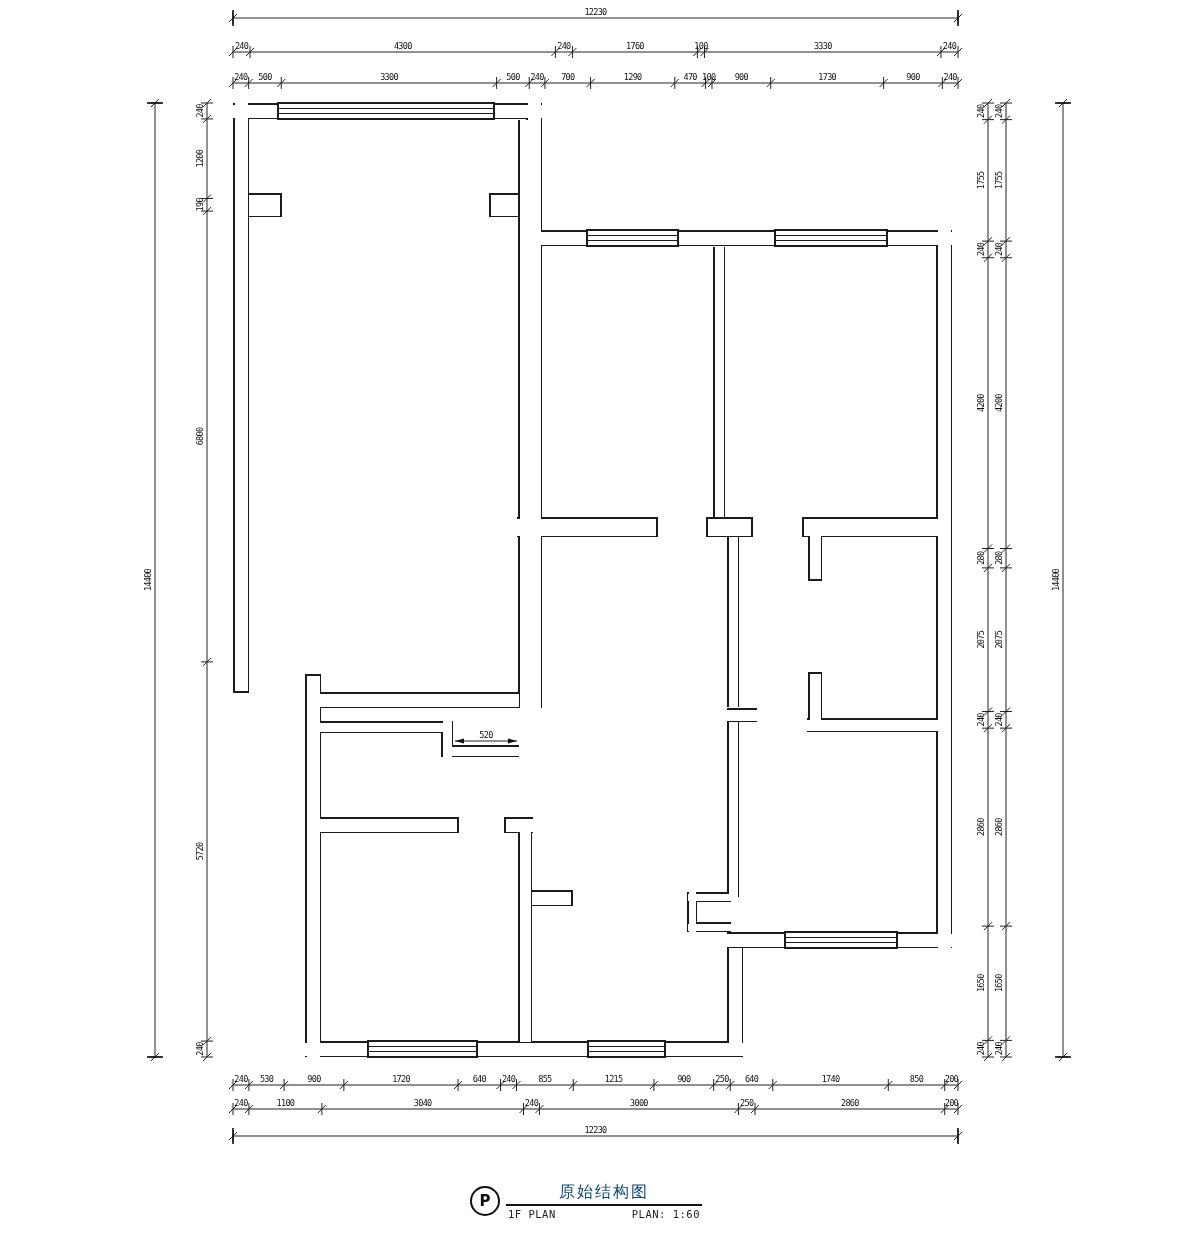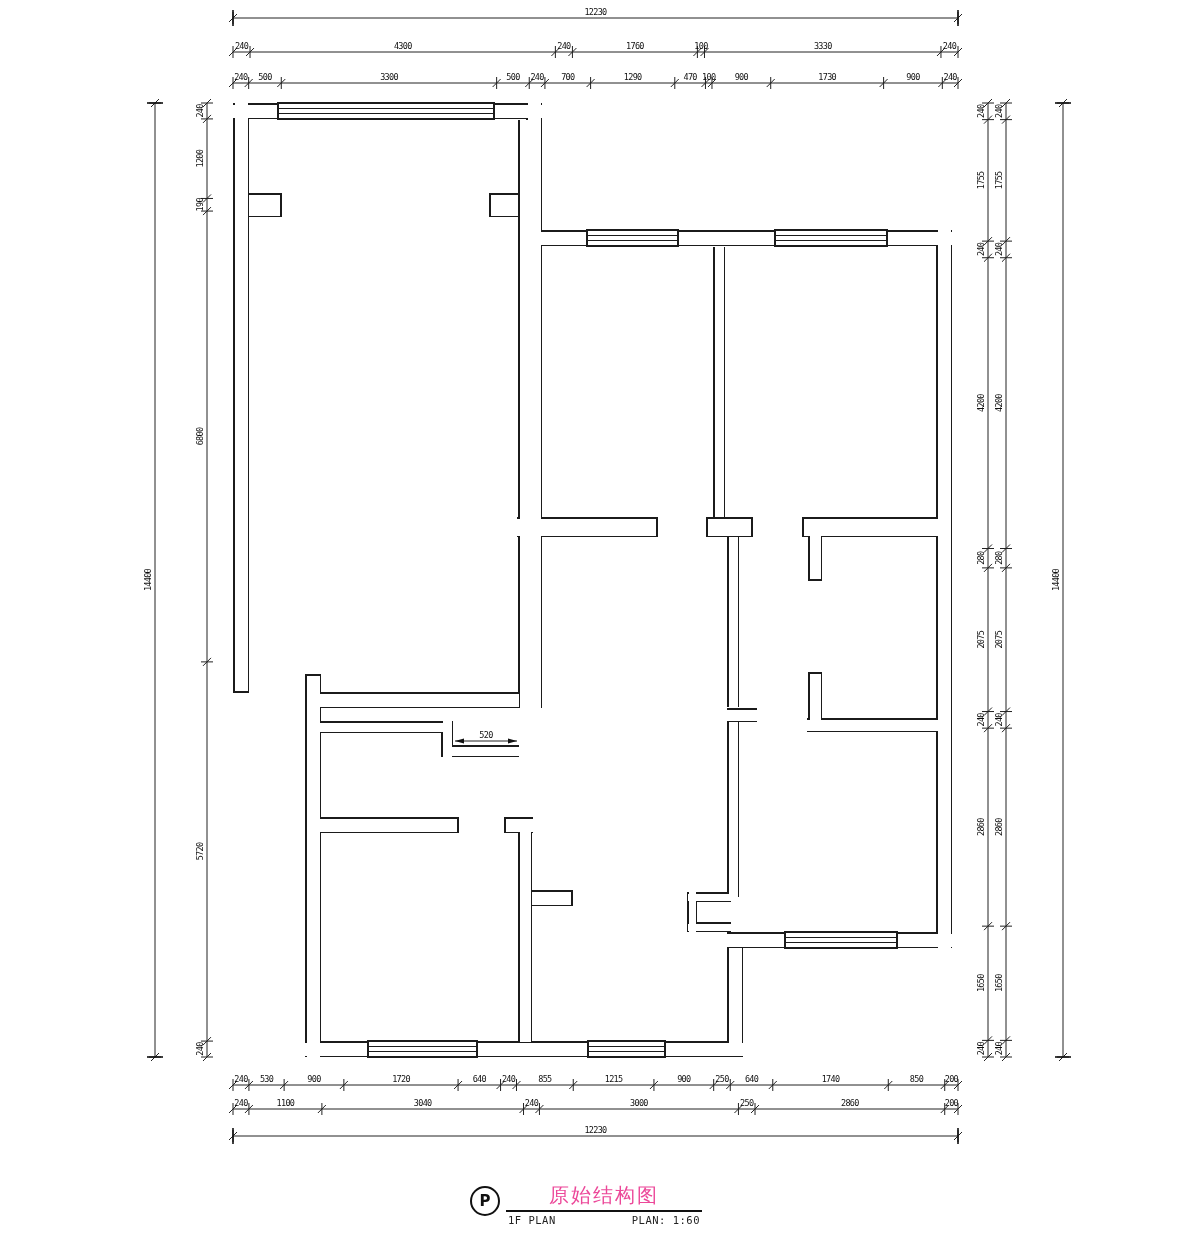--- a/index.html
+++ b/index.html
@@ -16,21 +16,21 @@
   .lbl{font-family:"DejaVu Sans Mono","Liberation Mono",monospace;font-size:8.5px;
        fill:#111111;text-anchor:middle;letter-spacing:-0.7px;}
   
   .titleblock{position:absolute;left:470px;top:1182px;display:flex;align-items:flex-start;}
   .tb-circle{width:26px;height:26px;border:2px solid #111;border-radius:50%;
              display:flex;align-items:center;justify-content:center;
              font-size:15px;font-weight:bold;color:#111;margin-top:4px;
              font-family:"DejaVu Sans","Liberation Sans",sans-serif;}
   .tb-text{margin-left:6px;min-width:196px;}
   .tb-title{font-family:"DejaVu Sans","Liberation Sans",sans-serif;
-            font-size:20px;color:#ec4899;text-align:center;letter-spacing:2px;
+            font-size:16px;color:#0c4a6e;text-align:center;letter-spacing:2px;
             border-bottom:2px solid #111;padding:0 6px 1px 6px;white-space:nowrap;}
   .tb-sub{display:flex;justify-content:space-between;gap:0;padding:2px 2px 0 2px;
           font-size:10.5px;color:#222;white-space:nowrap;letter-spacing:0.5px;}
 </style>
 </head>
 <body>
 
 <div id="stage">
   <svg id="plan" width="1200" height="1240" viewBox="0 0 1200 1240">
       <g shape-rendering="crispEdges">

